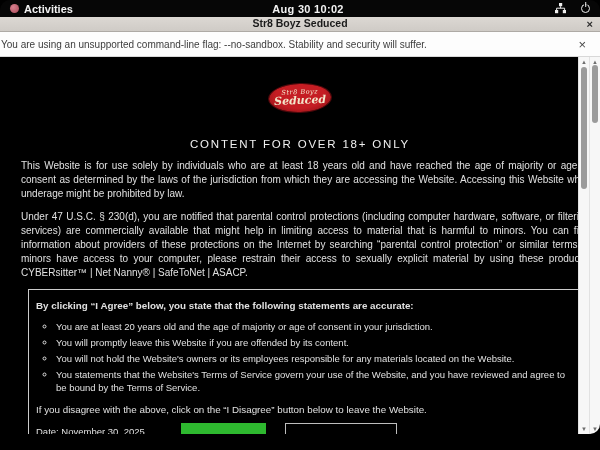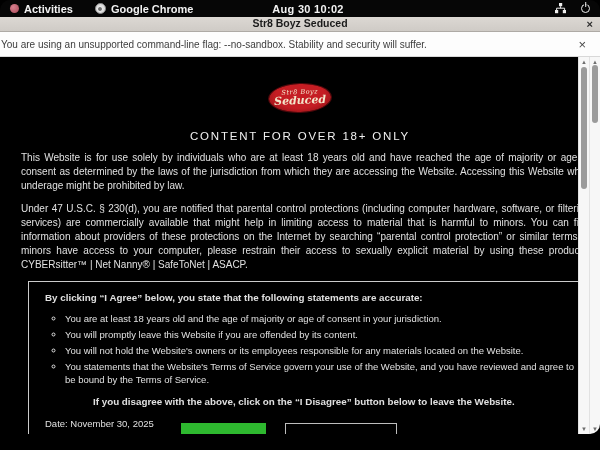--- a/index.html
+++ b/index.html
@@ -45,32 +45,32 @@
   
   .content{position:relative;height:393px;background:#000;color:#e3e3e3;overflow:hidden;}
   .logo-wrap{padding-top:27px;text-align:center;}
   .logo-oval{display:inline-block;width:62px;height:28px;border-radius:50%;
     background:radial-gradient(ellipse at 50% 40%, #c51d23 55%, #7c0d12 100%);
     box-shadow:0 0 0 1px #4e080b;transform:rotate(-2deg);
     color:#f3e7cb;font-family:"DejaVu Serif",serif;font-style:italic;
     text-align:center;line-height:1;padding-top:2px;box-sizing:border-box;}
   .logo-l1{font-size:6.5px;letter-spacing:.5px;margin-top:3px;}
   .logo-l2{font-size:11px;margin-top:-1px;font-weight:bold;}
-  .page-title{margin-top:18px;text-align:center;font-size:11.5px;letter-spacing:1.8px;
+  .page-title{margin-top:26px;text-align:center;font-size:11.5px;letter-spacing:1.8px;
     color:#f0f0f0;font-weight:normal;}
   .para{margin:9px 10px 0 21px;text-align:justify;font-size:10px;line-height:14px;
     color:#e0e0e0;}
   .para a,.agree-box a{color:inherit;cursor:pointer;}
 
   .agree-box{margin:9px 11px 0 28px;border:1px solid #cbcbcb;
-    padding:8px 13px 10px 16px;font-size:9.5px;line-height:13px;color:#e0e0e0;}
+    padding:8px 13px 10px 7px;font-size:9.5px;line-height:13px;color:#e0e0e0;}
   .box-intro{font-weight:bold;font-size:9.8px;margin:1px 0 8px 0;}
   .agree-box ul{margin:0;padding:0 0 0 20px;list-style:circle;}
   .agree-box li{margin-bottom:3px;}
-  .disagree-note{font-weight:bold;font-size:9.8px;margin-top:9px;margin-left:48px;}
+  .disagree-note{font-weight:normal;font-size:9.8px;margin-top:9px;}
   .date-line{margin-top:9px;}
 
   .buttons{position:absolute;left:0;right:22px;top:366px;display:flex;
     justify-content:center;gap:19px;z-index:2;}
   .btn{height:46px;display:flex;align-items:center;justify-content:center;
     font-size:13px;font-weight:bold;letter-spacing:1px;color:#fff;
     box-sizing:border-box;cursor:pointer;}
   .btn-agree{width:85px;background:#2eb82f;border:none;}
   .btn-disagree{width:112px;background:#000;border:1px solid #bdbdbd;}
 
@@ -88,24 +88,20 @@
 </head>
 <body>
 
 <div class="screen">
 
   <div class="gnome-bar">
     <div class="gb-left">
       <div class="gb-item">
         <span class="act-dot"></span>
         <span>Activities</span>
-      </div>
-      <div class="gb-item">
-        <span class="chrome-ico"></span>
-        <span>Google Chrome</span>
       </div>
     </div>
     <div class="gb-clock">Aug 30 10:02</div>
     <div class="gb-right">
       <span class="net-ico">
           <svg width="13" height="11" viewBox="0 0 13 11">
             <rect x="5" y="0" width="3.2" height="3.2" fill="#ededed"></rect>
             <rect x="1" y="7" width="3.2" height="3.2" fill="#ededed"></rect>
             <rect x="8.8" y="7" width="3.2" height="3.2" fill="#ededed"></rect>
             <path d="M6.6 3.2v2M2.6 7V5.2h8V7" stroke="#ededed" stroke-width="1" fill="none"></path>
@@ -136,21 +132,21 @@
 
     <h1 class="page-title">CONTENT FOR OVER 18+ ONLY</h1>
 
     <p class="para">This Website is for use solely by individuals who are at least 18 years old and have reached the age of majority or age of consent as determined by the laws of the jurisdiction from which they are accessing the Website. Accessing this Website while underage might be prohibited by law.</p>
 
     <p class="para"><span>Under </span><a>47 U.S.C. § 230(d)</a><span>, you are notified that parental control protections (including computer hardware, software, or filtering services) are commercially available that might help in limiting access to material that is harmful to minors. You can find information about providers of these protections on the Internet by searching “parental control protection” or similar terms. If minors have access to your computer, please restrain their access to sexually explicit material by using these products: </span><a>CYBERsitter™</a><span> | </span><a>Net Nanny®</a><span> | </span><a>SafeToNet</a><span> | </span><a>ASACP</a><span>.</span></p>
 
     <div class="agree-box">
       <div class="box-intro">By clicking “I Agree” below, you state that the following statements are accurate:</div>
       <ul>
-        <li>You are at least 18 years old and the age of majority or age of consent in your jurisdiction.</li>
+        <li>You are at least 20 years old and the age of majority or age of consent in your jurisdiction.</li>
         <li>You will promptly leave this Website if you are offended by its content.</li>
         <li>You will not hold the Website's owners or its employees responsible for any materials located on the Website.</li>
         <li><span>You statements that the Website's </span><a>Terms of Service</a><span> govern your use of the Website, and you have reviewed and agree to be bound by the </span><a>Terms of Service</a><span>.</span></li>
       </ul>
       <div class="disagree-note">If you disagree with the above, click on the “I Disagree” button below to leave the Website.</div>
       <div class="date-line">Date: November 30, 2025</div>
     </div>
 
     <div class="buttons">
       <button class="btn btn-agree">I AGREE</button>

